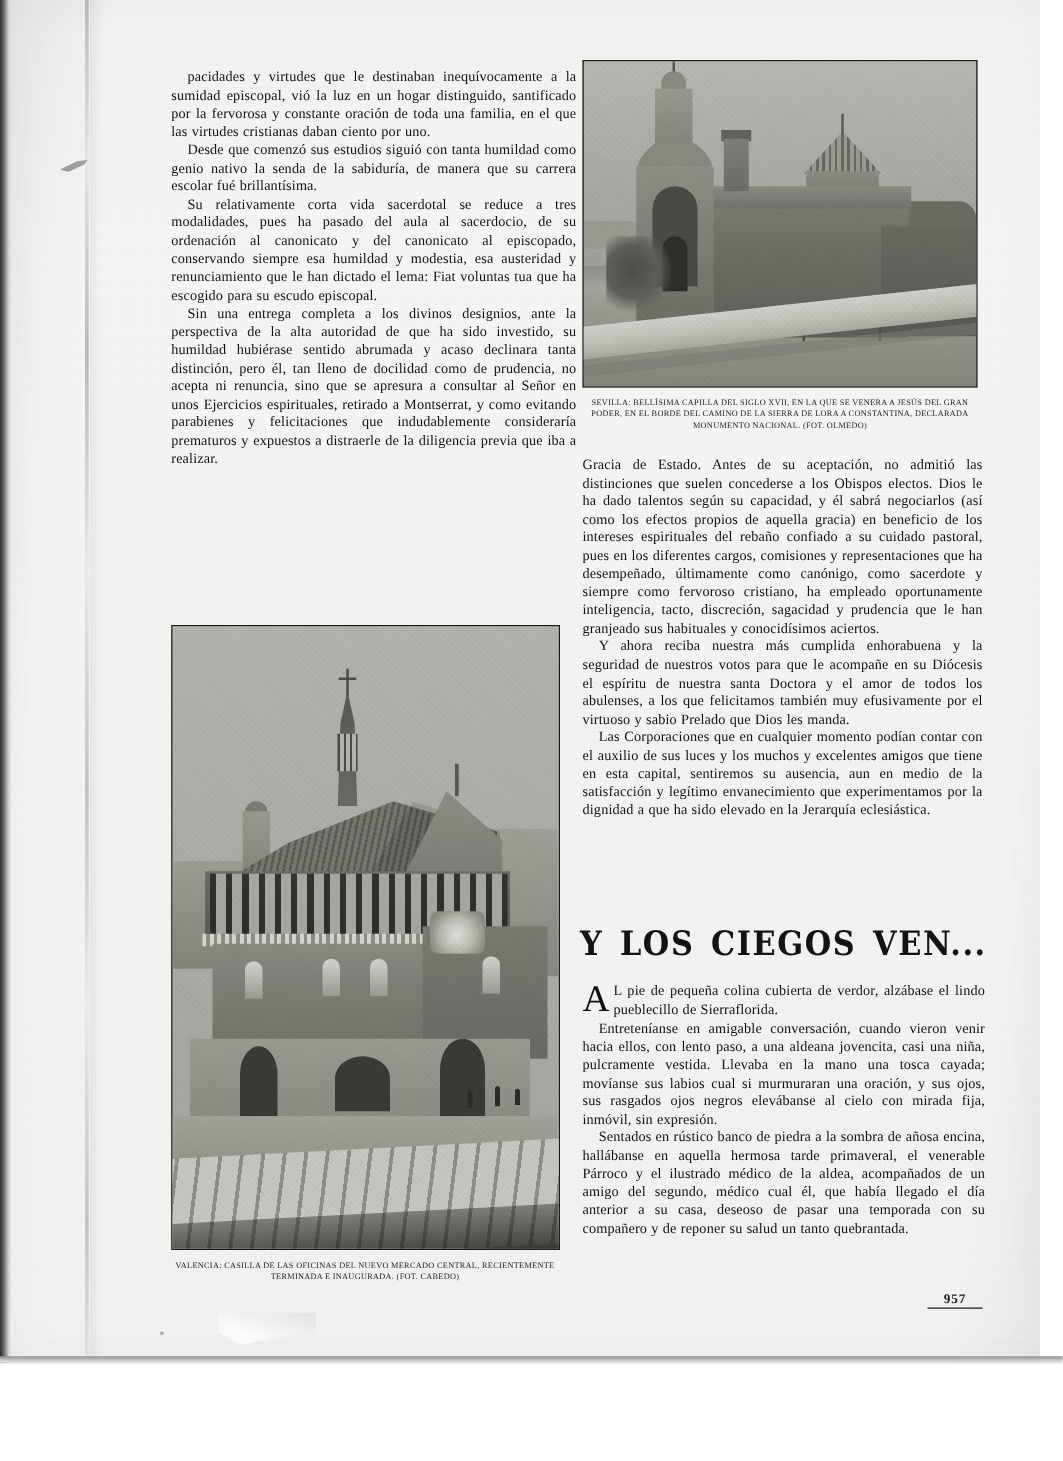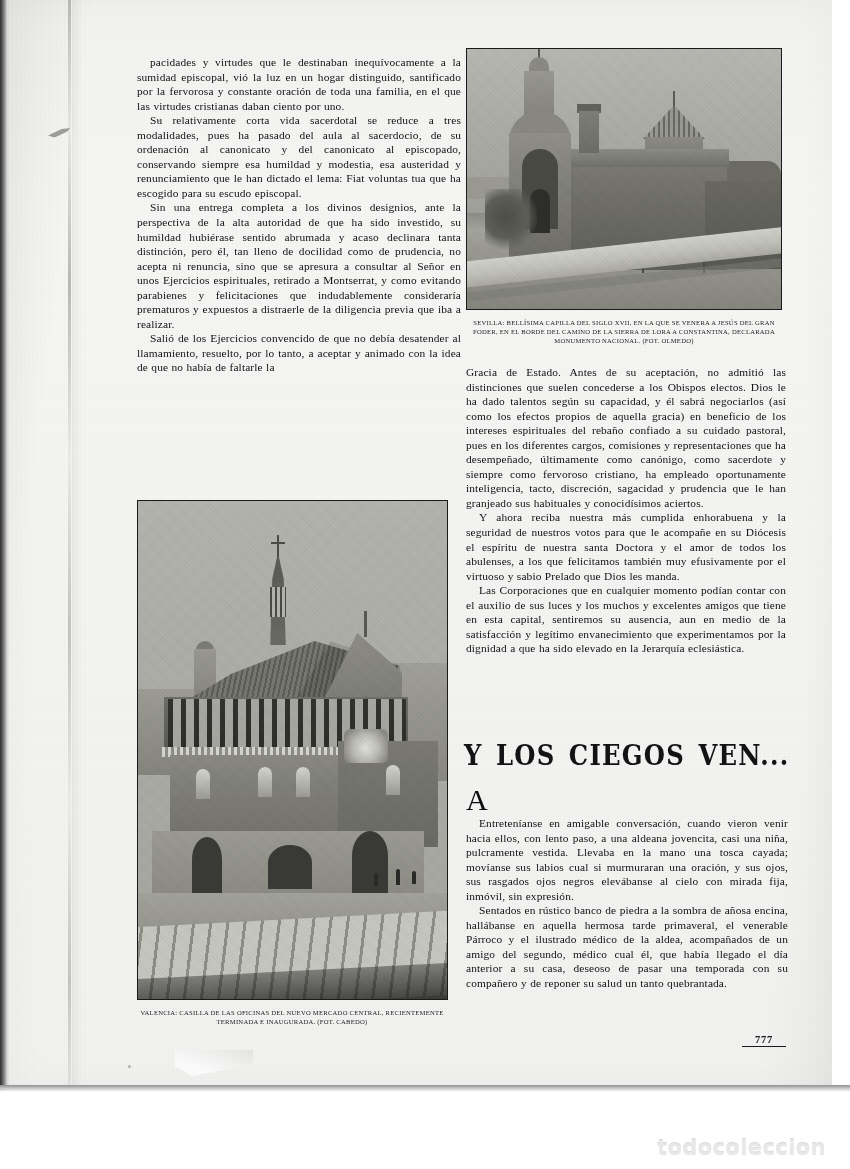--- a/index.html
+++ b/index.html
@@ -515,36 +515,35 @@
     <div class="v-person shape" style="left:274px;top:370px;"></div>
     <div class="shape v-awnings"></div>
     <div class="shape v-awnings-dark"></div>
     <div class="noise"></div>
   </div>
 
   <div class="caption" id="caption-bottom">VALENCIA: CASILLA DE LAS OFICINAS DEL NUEVO MERCADO CENTRAL, RECIENTEMENTE TERMINADA E INAUGURADA. (FOT. CABEDO)</div>
 
   <div class="col inky" id="col-left">
     <p>pacidades y virtudes que le destinaban inequívocamente a la sumidad episcopal, vió la luz en un hogar distinguido, santificado por la fervorosa y constante oración de toda una familia, en el que las virtudes cristianas daban ciento por uno.</p>
+    <p>Desde que comenzó sus estudios siguió con tanta humildad como genio nativo la senda de la sabiduría, de manera que su carrera escolar fué brillantísima.</p>
     <p>Su relativamente corta vida sacerdotal se reduce a tres modalidades, pues ha pasado del aula al sacerdocio, de su ordenación al canonicato y del canonicato al episcopado, conservando siempre esa humildad y modestia, esa austeridad y renunciamiento que le han dictado el lema: Fiat voluntas tua que ha escogido para su escudo episcopal.</p>
     <p>Sin una entrega completa a los divinos designios, ante la perspectiva de la alta autoridad de que ha sido investido, su humildad hubiérase sentido abrumada y acaso declinara tanta distinción, pero él, tan lleno de docilidad como de prudencia, no acepta ni renuncia, sino que se apresura a consultar al Señor en unos Ejercicios espirituales, retirado a Montserrat, y como evitando parabienes y felicitaciones que indudablemente consideraría prematuros y expuestos a distraerle de la diligencia previa que iba a realizar.</p>
-    <p>Salió de los Ejercicios convencido de que no debía desatender al llamamiento, resuelto, por lo tanto, a aceptar y animado con la idea de que no había de faltarle la</p>
   </div>
 
   <div class="col inky" id="col-right-upper">
     <p class="noindent">Gracia de Estado. Antes de su aceptación, no admitió las distinciones que suelen concederse a los Obispos electos. Dios le ha dado talentos según su capacidad, y él sabrá negociarlos (así como los efectos propios de aquella gracia) en beneficio de los intereses espirituales del rebaño confiado a su cuidado pastoral, pues en los diferentes cargos, comisiones y representaciones que ha desempeñado, últimamente como canónigo, como sacerdote y siempre como fervoroso cristiano, ha empleado oportunamente inteligencia, tacto, discreción, sagacidad y prudencia que le han granjeado sus habituales y conocidísimos aciertos.</p>
     <p>Y ahora reciba nuestra más cumplida enhorabuena y la seguridad de nuestros votos para que le acompañe en su Diócesis el espíritu de nuestra santa Doctora y el amor de todos los abulenses, a los que felicitamos también muy efusivamente por el virtuoso y sabio Prelado que Dios les manda.</p>
     <p>Las Corporaciones que en cualquier momento podían contar con el auxilio de sus luces y los muchos y excelentes amigos que tiene en esta capital, sentiremos su ausencia, aun en medio de la satisfacción y legítimo envanecimiento que experimentamos por la dignidad a que ha sido elevado en la Jerarquía eclesiástica.</p>
   </div>
 
   <div id="headline">Y LOS CIEGOS VEN...</div>
 
   <div class="col inky" id="col-right-lower">
-    <p class="noindent dropcap-para"><span class="dropcap">A</span></p>
+    <p class="noindent dropcap-para"><span class="dropcap">A</span><span>L pie de pequeña colina cubierta de verdor, alzábase el lindo pueblecillo de Sierraflorida.</span></p>
     <p>Entreteníanse en amigable conversación, cuando vieron venir hacia ellos, con lento paso, a una aldeana jovencita, casi una niña, pulcramente vestida. Llevaba en la mano una tosca cayada; movíanse sus labios cual si murmuraran una oración, y sus ojos, sus rasgados ojos negros elevábanse al cielo con mirada fija, inmóvil, sin expresión.</p>
     <p>Sentados en rústico banco de piedra a la sombra de añosa encina, hallábanse en aquella hermosa tarde primaveral, el venerable Párroco y el ilustrado médico de la aldea, acompañados de un amigo del segundo, médico cual él, que había llegado el día anterior a su casa, deseoso de pasar una temporada con su compañero y de reponer su salud un tanto quebrantada.</p>
   </div>
 
-  <div id="page-number">777</div>
-
-  <div id="watermark">todocoleccion</div>
+  <div id="page-number">957</div>
+
 
 </div>
 
 </body></html>

